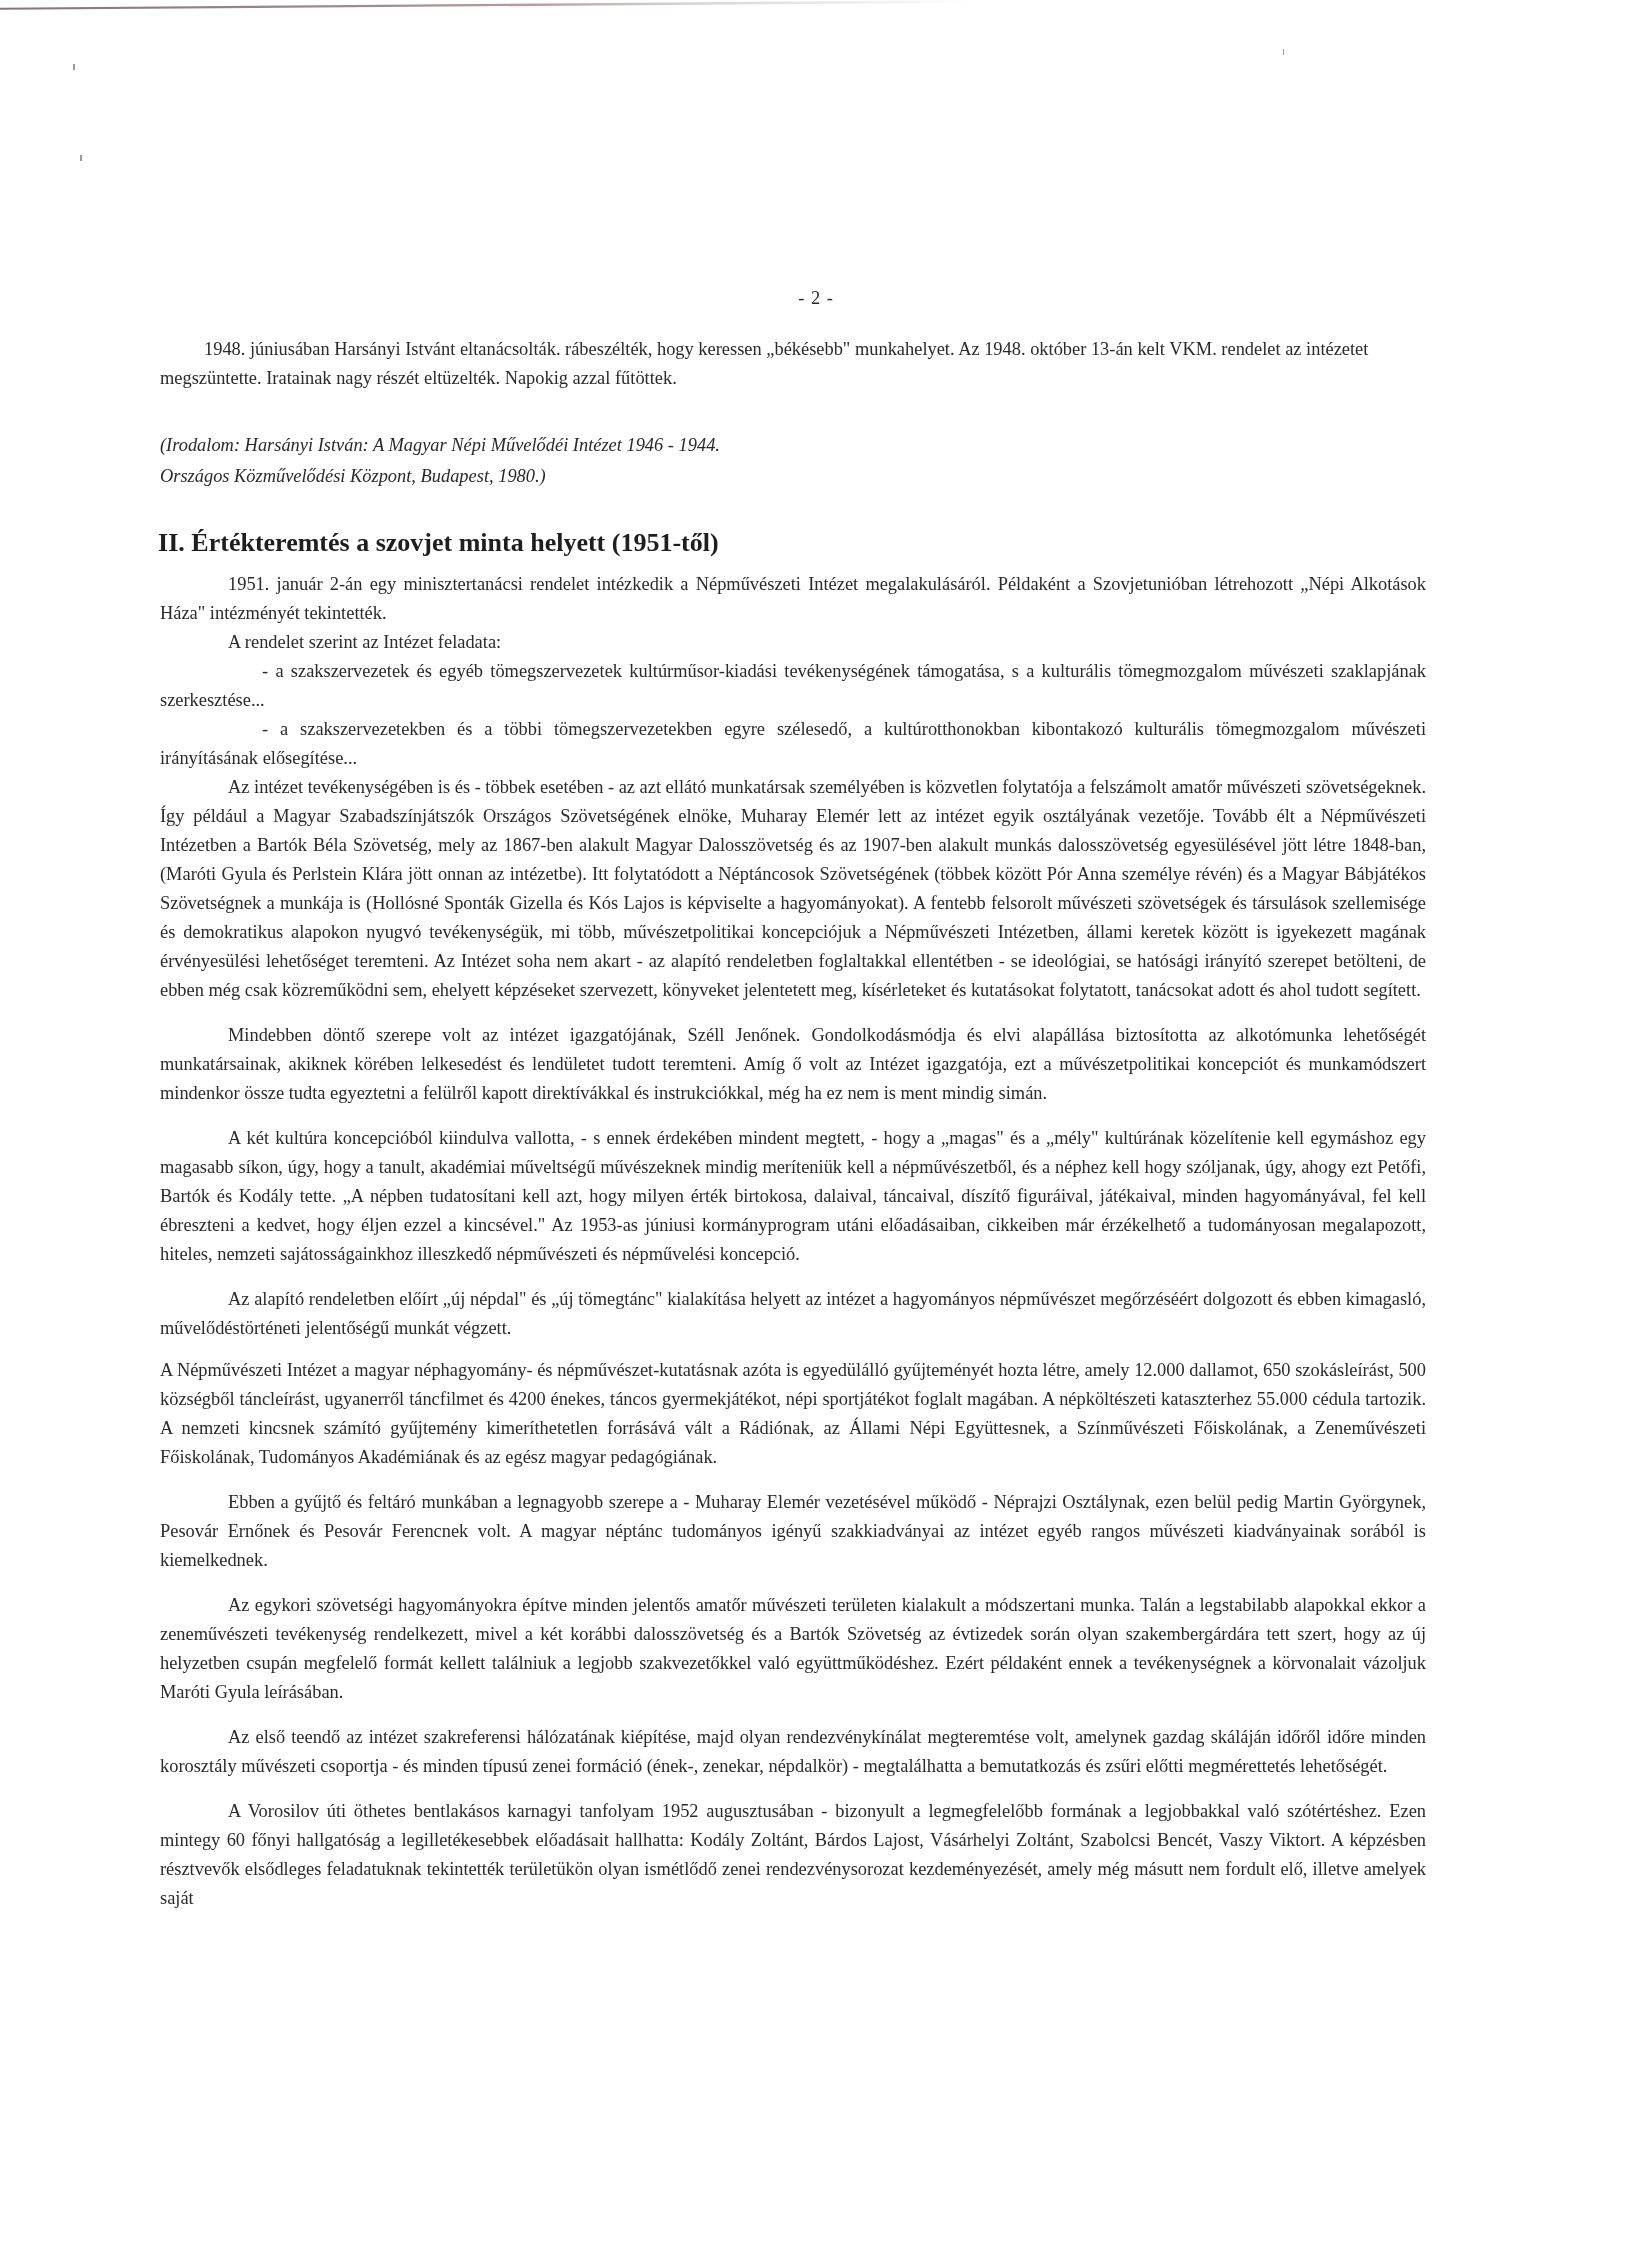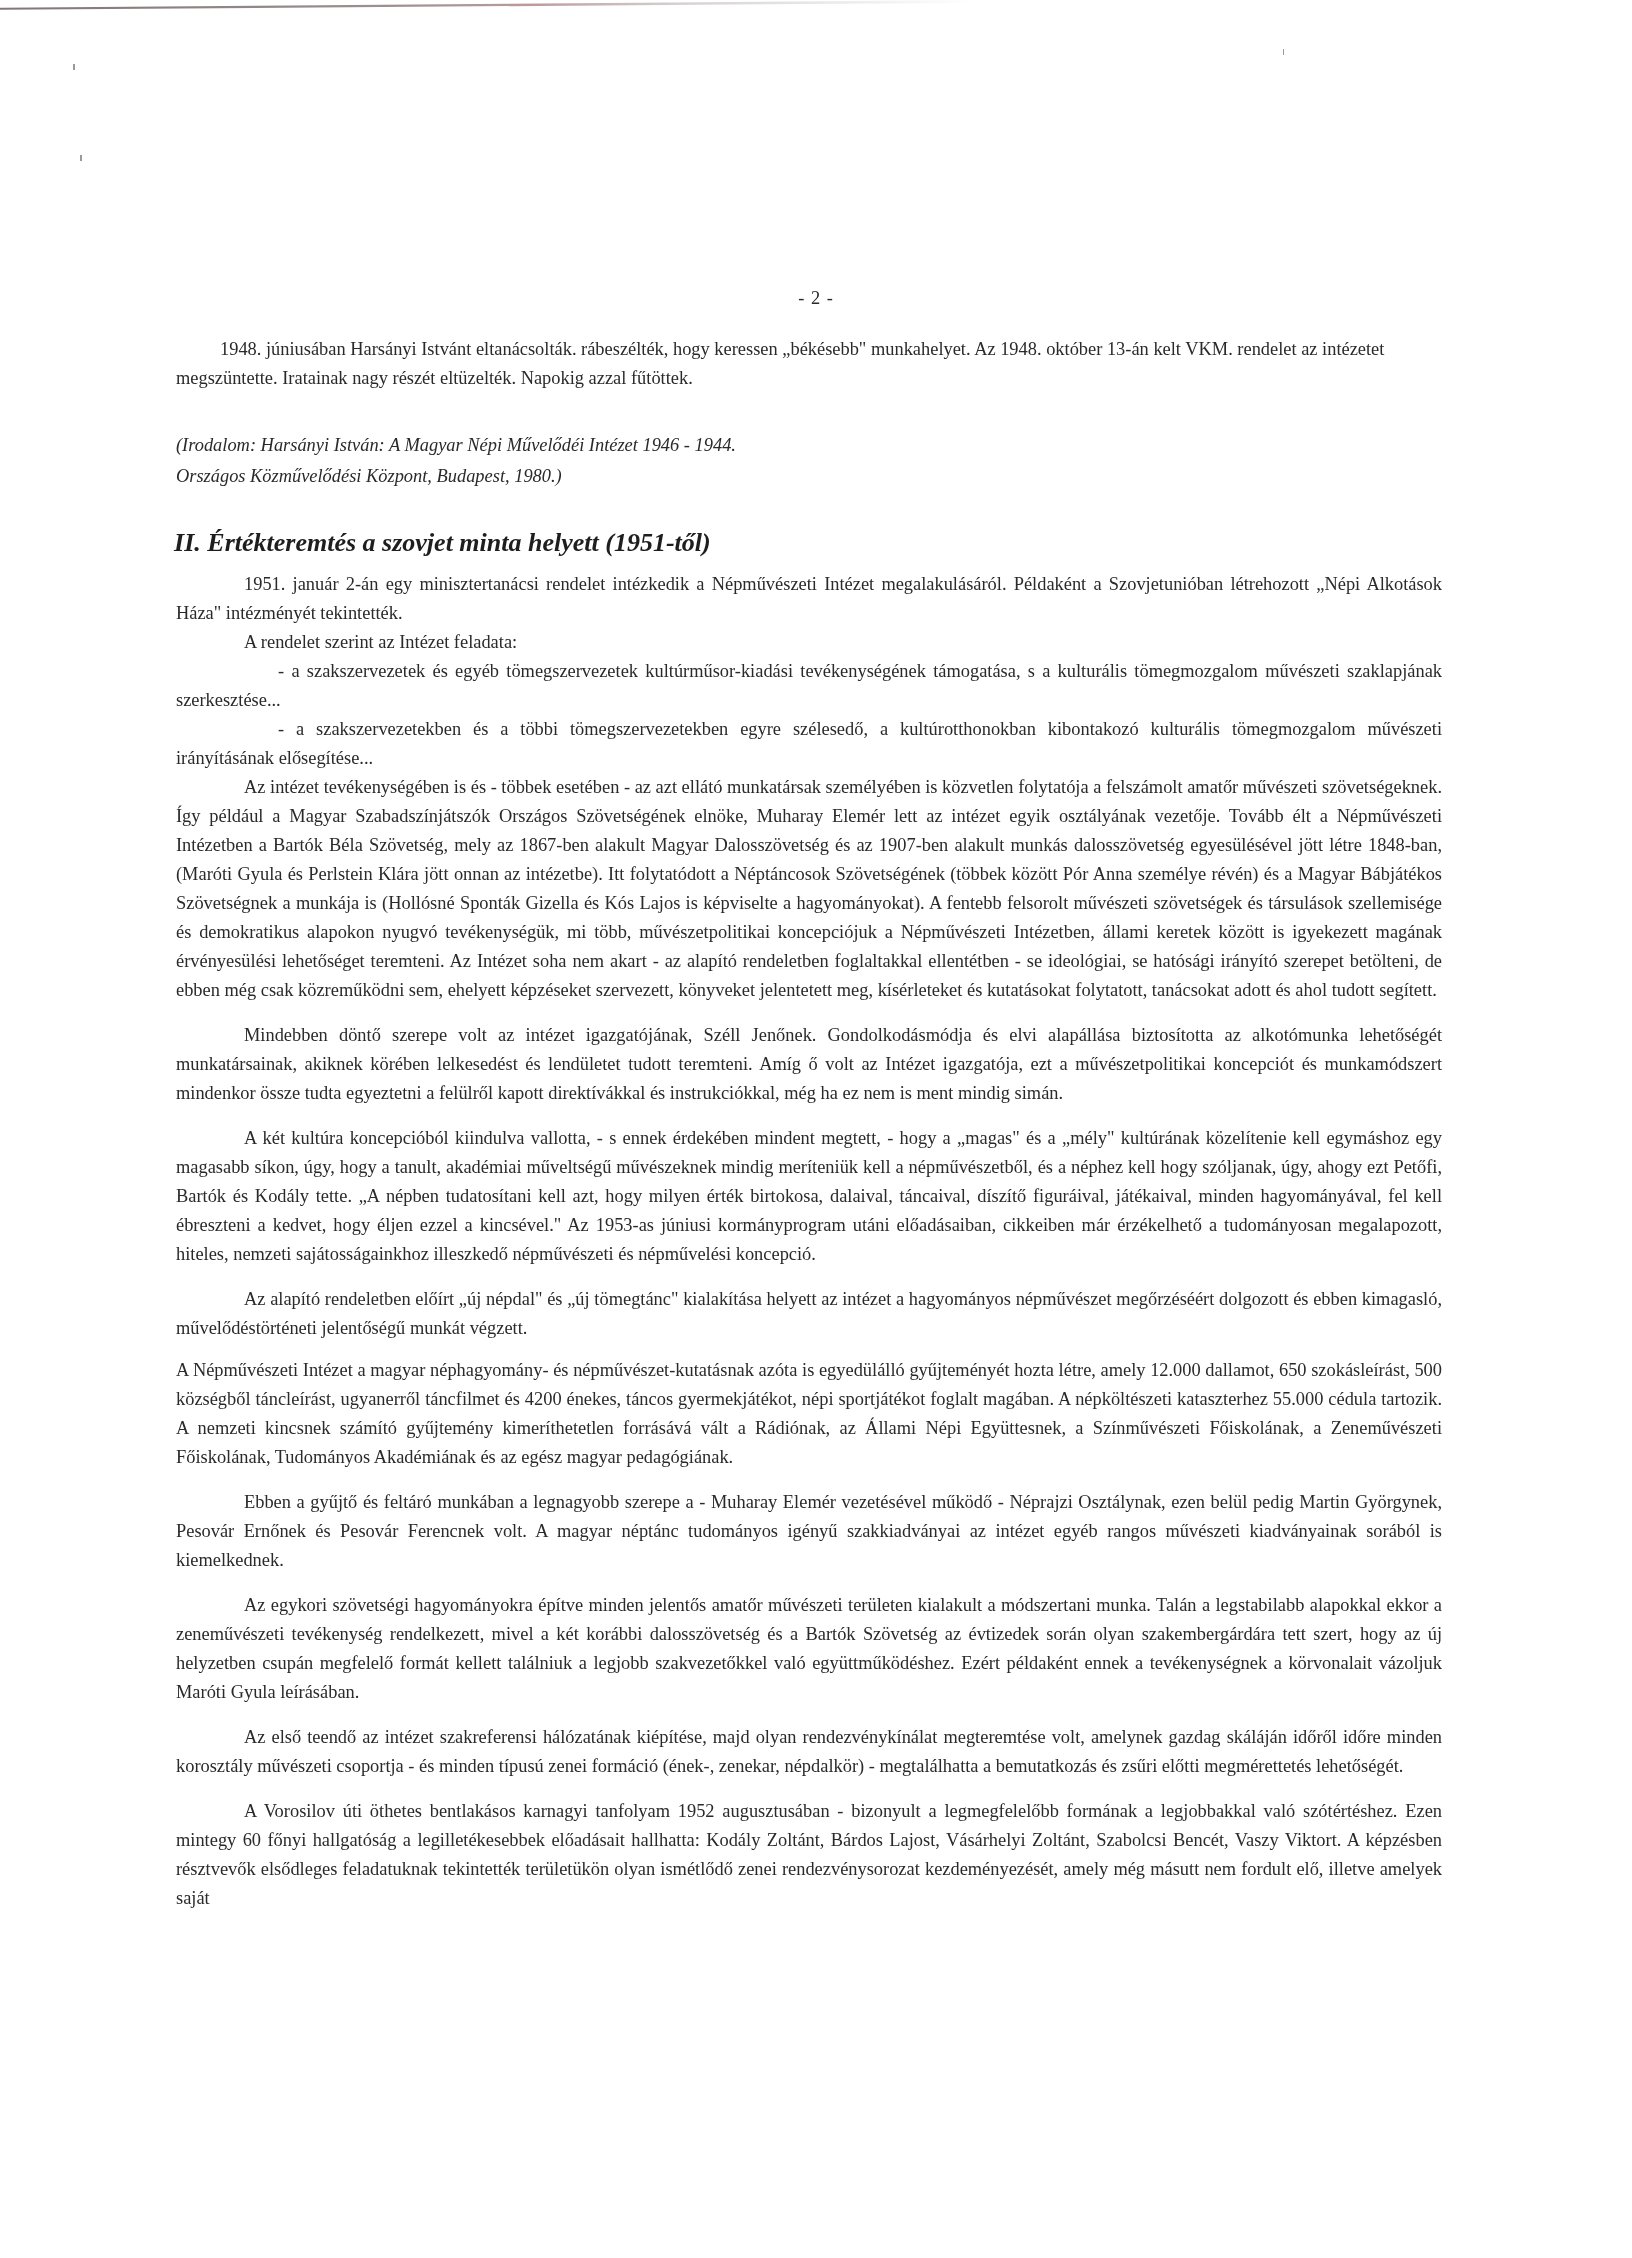--- a/index.html
+++ b/index.html
@@ -35,21 +35,21 @@
       position: absolute;
       top: 288px;
       left: 0;
       width: 100%;
       text-align: center;
       font-size: 18.4px;
       letter-spacing: 1px;
     }
     .content {
       position: absolute;
-      left: 176px;
+      left: 160px;
       top: 335px;
       width: 1266px;
       font-size: 18.4px;
       line-height: 29px;
       text-align: justify;
     }
     p {
       margin: 0;
     }
     .p-indent { text-indent: 68px; }
@@ -57,21 +57,20 @@
     .p-list { text-indent: 102px; }
     .gap-before { margin-top: 16px; }
     .citation {
       text-align: left;
       font-style: italic;
       margin-top: 37px;
       line-height: 31px;
       padding-right: 9.7px;
     }
     .section-heading {
-      font-style: italic;
       font-weight: bold;
       font-size: 26px;
       line-height: 35px;
       margin-top: 33px;
       margin-bottom: 9.7px;
       margin-left: -1.9px;
       text-align: left;
       color: #1e1e1e;
     }
     .last-line-left { text-align: left; }

